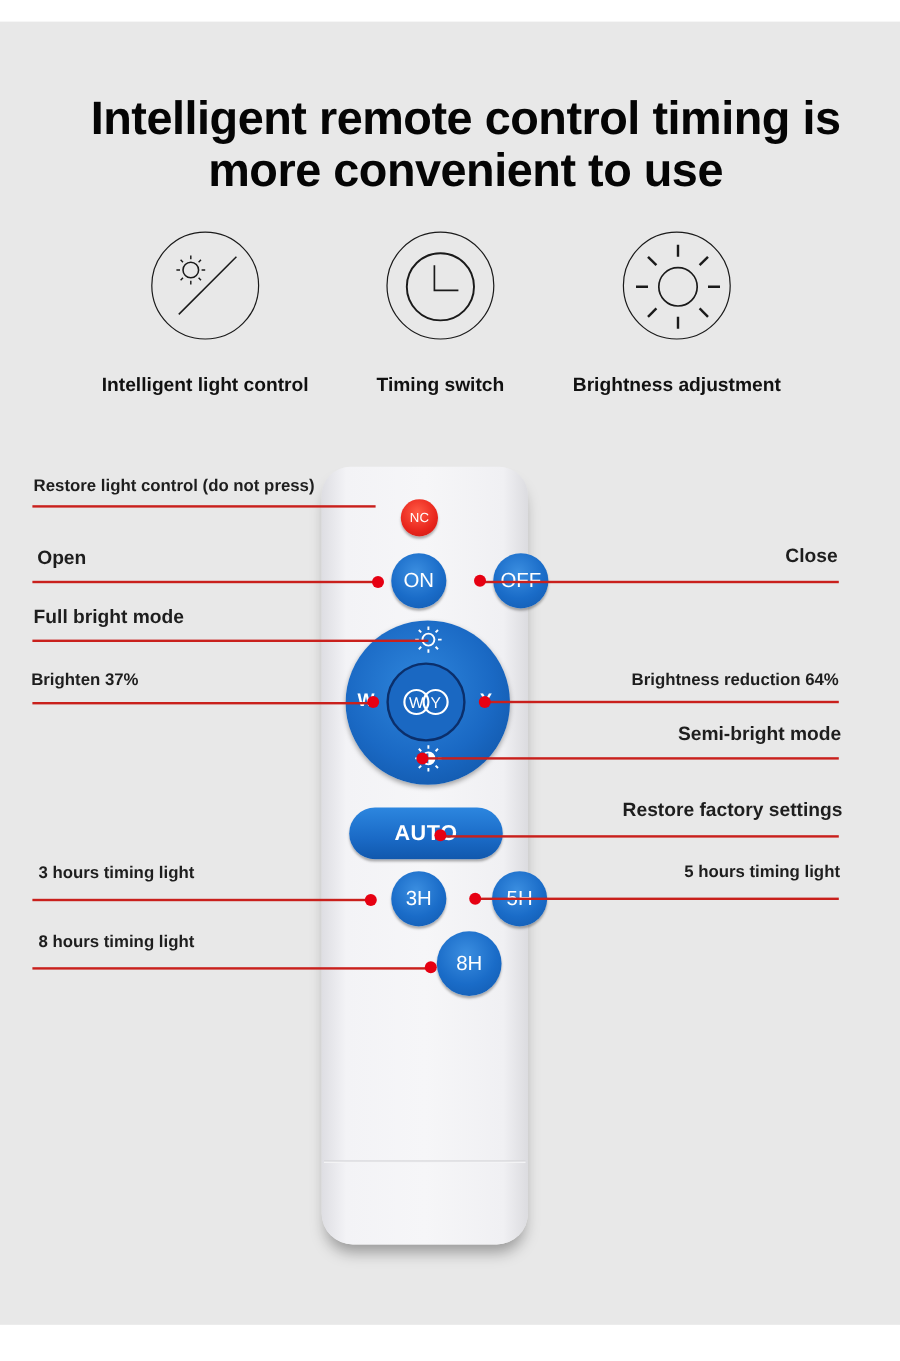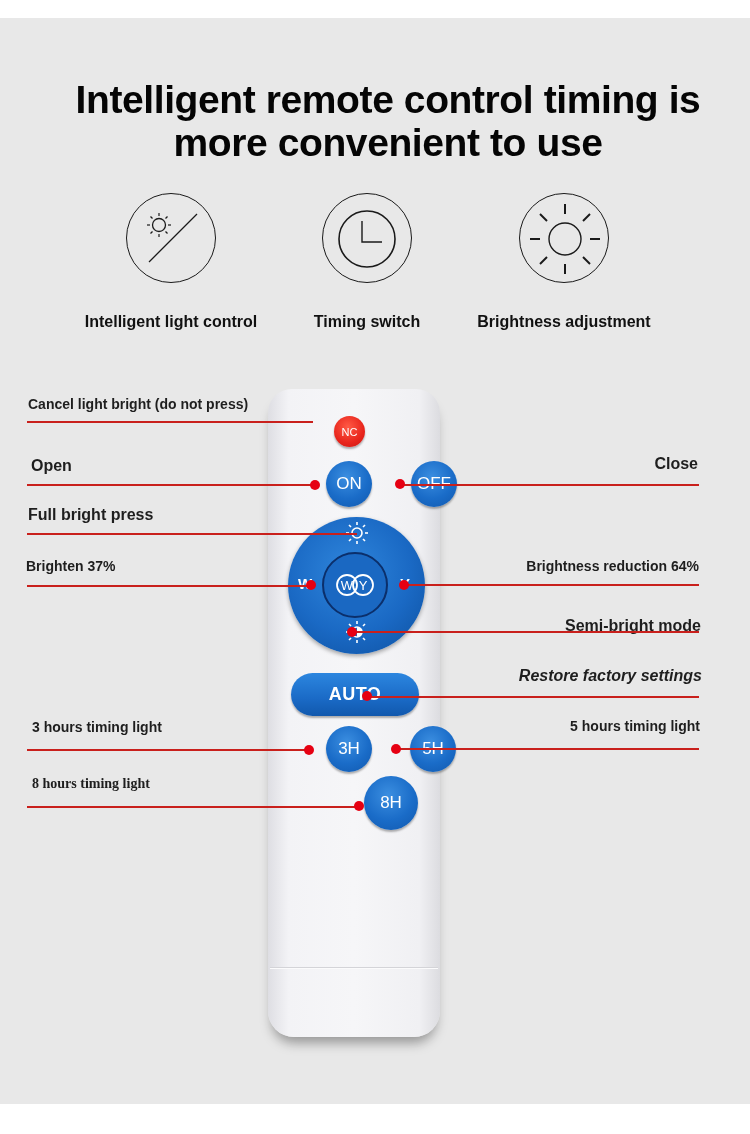--- a/index.html
+++ b/index.html
@@ -127,53 +127,53 @@
         <line x1="18" y1="6" x2="20" y2="4"></line>
     </g>
   </svg>
 </div>
 
 <div class="auto">AUTO</div>
 <div class="btn" style="left:290px;top:726px;width:46px;height:46px;font-size:17px;">3H</div>
 <div class="btn" style="left:374px;top:726px;width:46px;height:46px;font-size:17px;">5H</div>
 <div class="btn" style="left:328px;top:776px;width:54px;height:54px;font-size:17px;">8H</div>
 
-<div class="ann" style="left:28px;top:396px;">Cancel light bright (do not press)</div>
+<div class="ann" style="left:28px;top:396px;">Restore light control (do not press)</div>
 <div class="line" style="left:27px;top:421px;width:286px;"></div>
 
 <div class="ann big" style="left:31px;top:457px;text-align:right;">Open</div>
 <div class="line" style="left:27px;top:484px;width:289px;"></div>
 <div class="dot" style="left:315px;top:485px;"></div>
 
-<div class="ann big" style="left:28px;top:506px;">Full bright press</div>
+<div class="ann big" style="left:28px;top:506px;">Full bright mode</div>
 <div class="line" style="left:27px;top:533px;width:330px;"></div>
 
 <div class="ann" style="left:26px;top:558px;">Brighten 37%</div>
 <div class="line" style="left:27px;top:585px;width:284px;"></div>
 <div class="dot" style="left:311px;top:585px;"></div>
 
 <div class="ann" style="left:32px;top:719px;">3 hours timing light</div>
 <div class="line" style="left:27px;top:749px;width:284px;"></div>
 <div class="dot" style="left:309px;top:750px;"></div>
 
-<div class="ann" style="left:32px;top:776px;font-family:Liberation Serif, serif;">8 hours timing light</div>
+<div class="ann" style="left:32px;top:776px;">8 hours timing light</div>
 <div class="line" style="left:27px;top:806px;width:331px;"></div>
 <div class="dot" style="left:359px;top:806px;"></div>
 
 <div class="ann big" style="right:52px;top:455px;">Close</div>
 <div class="line" style="left:401px;top:484px;width:298px;"></div>
 <div class="dot" style="left:400px;top:484px;"></div>
 
 <div class="ann" style="right:51px;top:558px;">Brightness reduction 64%</div>
 <div class="line" style="left:404px;top:584px;width:295px;"></div>
 <div class="dot" style="left:404px;top:585px;"></div>
 
-<div class="ann big" style="right:49px;top:604px;margin-top:13px;">Semi-bright mode</div>
+<div class="ann big" style="right:49px;top:604px;">Semi-bright mode</div>
 <div class="line" style="left:352px;top:631px;width:347px;"></div>
 <div class="dot" style="left:352px;top:632px;"></div>
 
-<div class="ann big" style="right:48px;top:667px;font-style:italic;">Restore factory settings</div>
+<div class="ann big" style="right:48px;top:667px;">Restore factory settings</div>
 <div class="line" style="left:367px;top:696px;width:332px;"></div>
 <div class="dot" style="left:367px;top:696px;"></div>
 
 <div class="ann" style="right:50px;top:718px;">5 hours timing light</div>
 <div class="line" style="left:396px;top:748px;width:303px;"></div>
 <div class="dot" style="left:396px;top:749px;"></div>
 
 </body></html>

